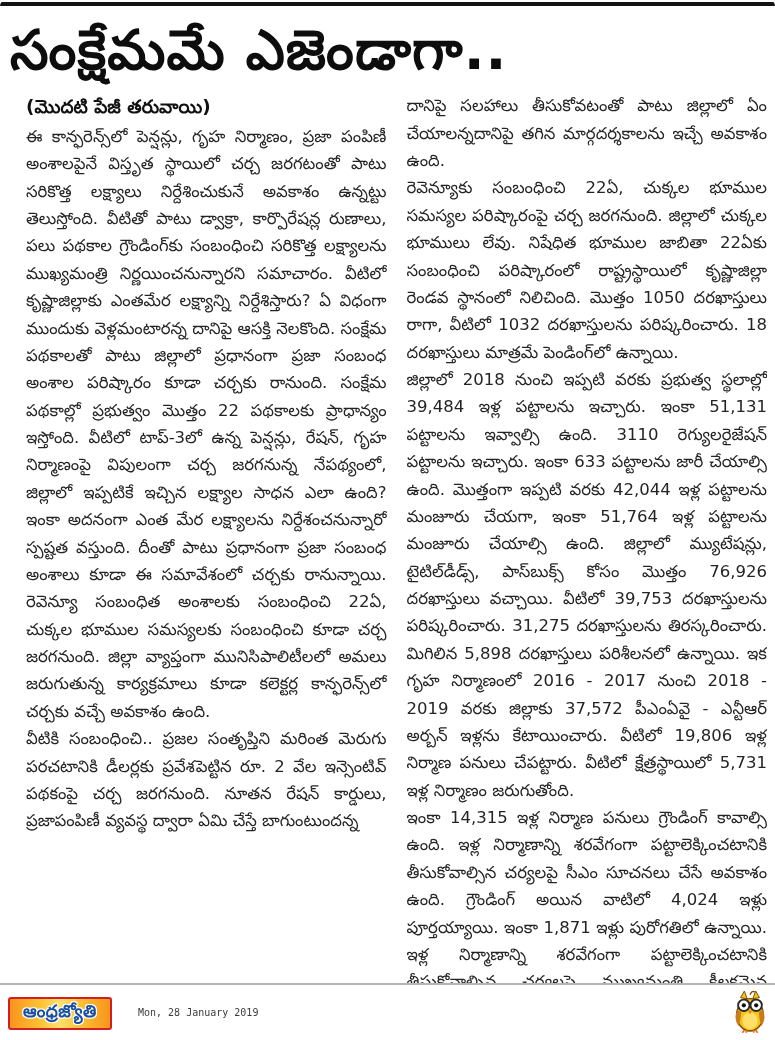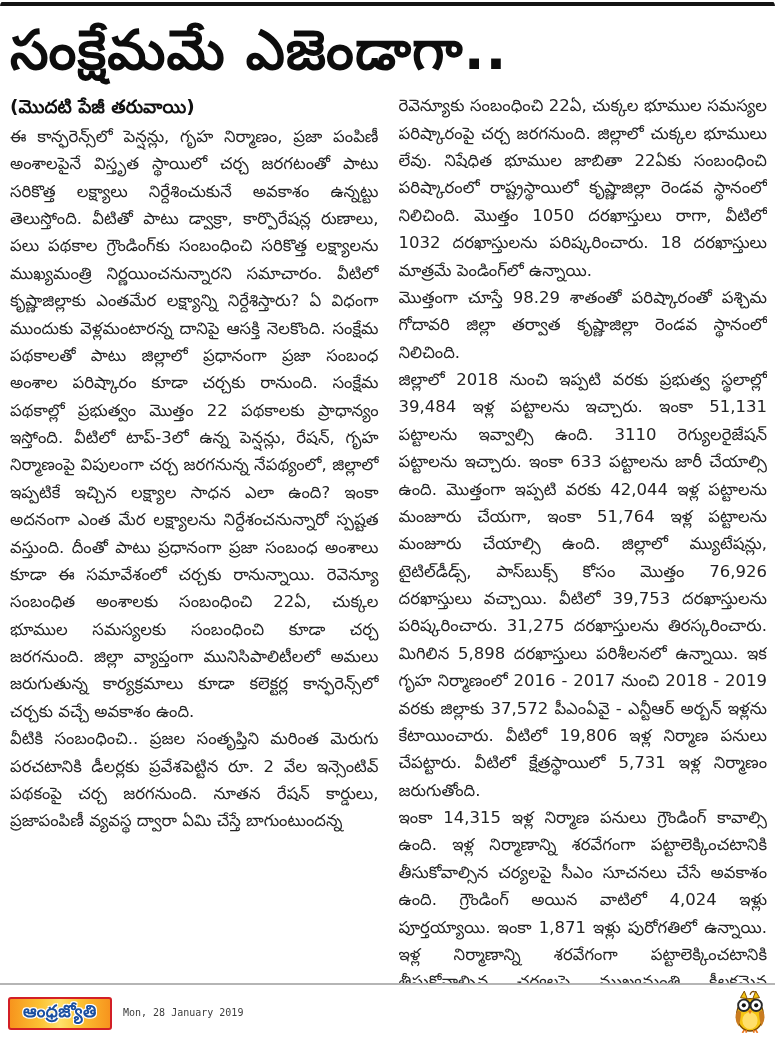--- a/index.html
+++ b/index.html
@@ -8,28 +8,28 @@
 
   .page { width:775px; height:1040px; background:#ffffff; position:relative;
           display:flex; flex-direction:column; overflow:hidden;border-radius:6px; }
 
   .top-rule { height:4px; background:#141414; margin-top:2px; width:100%; }
 
   .headline { font-size:55px; font-weight:bold; color:#0d0d0d;
               padding:13px 8px 6px 10px; line-height:1.15; letter-spacing:1px;
               white-space:nowrap; }
 
-  .article { display:flex; gap:20px; padding:4px 8px 0 10px; flex:1; overflow:hidden; }
+  .article { display:flex; gap:20px; padding:4px 8px 0 26px; flex:1; overflow:hidden; }
   .col { flex:1; text-align:justify; font-size:16.5px; line-height:1.66;
          color:#242424; overflow:hidden; }
   .col p { margin:0; }
   .note { font-weight:bold; font-size:18.5px; text-align:left; color:#111; }
 
   .footer { border-top:2px solid #b5b5b5; min-height:40px;
-            display:flex; align-items:center; gap:11px;
+            display:flex; align-items:center; gap:26px;
             padding:4px 6px 3px 8px; background:#fff; }
   .logo { width:104px; height:33px; border:2px solid #d21f26; border-radius:3px;
           background:linear-gradient(90deg,#f7941d 0%,#fcc233 30%,#ffe06a 50%,#fcc233 70%,#f7941d 100%);
           display:flex; align-items:center; justify-content:center; flex:0 0 auto; }
   .logo span { font-weight:bold; font-size:17px; color:#1a4fa0; letter-spacing:0.5px;
                text-shadow:-1px -1px 0 #fff, 1px -1px 0 #fff, -1px 1px 0 #fff, 1px 1px 0 #fff; }
   .meta { font-family:"DejaVu Sans Mono", monospace; font-size:10px;
           color:#3c3c3c; line-height:18px; white-space:nowrap; }
   .owl { margin-left:auto; flex:0 0 auto; }
 </style>
@@ -42,22 +42,22 @@
 
   <h1 class="headline">సంక్షేమమే ఎజెండాగా..</h1>
 
   <div class="article">
     <div class="col">
       <p class="note">(మొదటి పేజీ తరువాయి)</p>
       <p>ఈ కాన్ఫరెన్స్‌లో పెన్షన్లు, గృహ నిర్మాణం, ప్రజా పంపిణీ అంశాలపైనే విస్తృత స్థాయిలో చర్చ జరగటంతో పాటు సరికొత్త లక్ష్యాలు నిర్దేశించుకునే అవకాశం ఉన్నట్టు తెలుస్తోంది. వీటితో పాటు డ్వాక్రా, కార్పొరేషన్ల రుణాలు, పలు పథకాల గ్రౌండింగ్‌కు సంబంధించి సరికొత్త లక్ష్యాలను ముఖ్యమంత్రి నిర్ణయించనున్నారని సమాచారం. వీటిలో కృష్ణాజిల్లాకు ఎంతమేర లక్ష్యాన్ని నిర్దేశిస్తారు? ఏ విధంగా ముందుకు వెళ్లమంటారన్న దానిపై ఆసక్తి నెలకొంది. సంక్షేమ పథకాలతో పాటు జిల్లాలో ప్రధానంగా ప్రజా సంబంధ అంశాల పరిష్కారం కూడా చర్చకు రానుంది. సంక్షేమ పథకాల్లో ప్రభుత్వం మొత్తం 22 పథకాలకు ప్రాధాన్యం ఇస్తోంది. వీటిలో టాప్-3లో ఉన్న పెన్షన్లు, రేషన్, గృహ నిర్మాణంపై విపులంగా చర్చ జరగనున్న నేపథ్యంలో, జిల్లాలో ఇప్పటికే ఇచ్చిన లక్ష్యాల సాధన ఎలా ఉంది? ఇంకా అదనంగా ఎంత మేర లక్ష్యాలను నిర్దేశంచనున్నారో స్పష్టత వస్తుంది. దీంతో పాటు ప్రధానంగా ప్రజా సంబంధ అంశాలు కూడా ఈ సమావేశంలో చర్చకు రానున్నాయి. రెవెన్యూ సంబంధిత అంశాలకు సంబంధించి 22ఏ, చుక్కల భూముల సమస్యలకు సంబంధించి కూడా చర్చ జరగనుంది. జిల్లా వ్యాప్తంగా మునిసిపాలిటీలలో అమలు జరుగుతున్న కార్యక్రమాలు కూడా కలెక్టర్ల కాన్ఫరెన్స్‌లో చర్చకు వచ్చే అవకాశం ఉంది.</p>
       <p>వీటికి సంబంధించి.. ప్రజల సంతృప్తిని మరింత మెరుగు పరచటానికి డీలర్లకు ప్రవేశపెట్టిన రూ. 2 వేల ఇన్సెంటివ్ పథకంపై చర్చ జరగనుంది. నూతన రేషన్ కార్డులు, ప్రజాపంపిణీ వ్యవస్థ ద్వారా ఏమి చేస్తే బాగుంటుందన్న</p>
     </div>
     <div class="col">
+      <p>దానిపై సలహాలు తీసుకోవటంతో పాటు జిల్లాలో ఏం చేయాలన్నదానిపై తగిన మార్గదర్శకాలను ఇచ్చే అవకాశం ఉంది.</p>
       <p>రెవెన్యూకు సంబంధించి 22ఏ, చుక్కల భూముల సమస్యల పరిష్కారంపై చర్చ జరగనుంది. జిల్లాలో చుక్కల భూములు లేవు. నిషేధిత భూముల జాబితా 22ఏకు సంబంధించి పరిష్కారంలో రాష్ట్రస్థాయిలో కృష్ణాజిల్లా రెండవ స్థానంలో నిలిచింది. మొత్తం 1050 దరఖాస్తులు రాగా, వీటిలో 1032 దరఖాస్తులను పరిష్కరించారు. 18 దరఖాస్తులు మాత్రమే పెండింగ్‌లో ఉన్నాయి.</p>
-      <p>మొత్తంగా చూస్తే 98.29 శాతంతో పరిష్కారంతో పశ్చిమ గోదావరి జిల్లా తర్వాత కృష్ణాజిల్లా రెండవ స్థానంలో నిలిచింది.</p>
       <p>జిల్లాలో 2018 నుంచి ఇప్పటి వరకు ప్రభుత్వ స్థలాల్లో 39,484 ఇళ్ల పట్టాలను ఇచ్చారు. ఇంకా 51,131 పట్టాలను ఇవ్వాల్సి ఉంది. 3110 రెగ్యులరైజేషన్ పట్టాలను ఇచ్చారు. ఇంకా 633 పట్టాలను జారీ చేయాల్సి ఉంది. మొత్తంగా ఇప్పటి వరకు 42,044 ఇళ్ల పట్టాలను మంజూరు చేయగా, ఇంకా 51,764 ఇళ్ల పట్టాలను మంజూరు చేయాల్సి ఉంది. జిల్లాలో మ్యుటేషన్లు, టైటిల్‌డీడ్స్, పాస్‌బుక్స్ కోసం మొత్తం 76,926 దరఖాస్తులు వచ్చాయి. వీటిలో 39,753 దరఖాస్తులను పరిష్కరించారు. 31,275 దరఖాస్తులను తిరస్కరించారు. మిగిలిన 5,898 దరఖాస్తులు పరిశీలనలో ఉన్నాయి. ఇక గృహ నిర్మాణంలో 2016 - 2017 నుంచి 2018 - 2019 వరకు జిల్లాకు 37,572 పీఎంఏవై - ఎన్టీఆర్ అర్బన్ ఇళ్లను కేటాయించారు. వీటిలో 19,806 ఇళ్ల నిర్మాణ పనులు చేపట్టారు. వీటిలో క్షేత్రస్థాయిలో 5,731 ఇళ్ల నిర్మాణం జరుగుతోంది.</p>
       <p>ఇంకా 14,315 ఇళ్ల నిర్మాణ పనులు గ్రౌండింగ్ కావాల్సి ఉంది. ఇళ్ల నిర్మాణాన్ని శరవేగంగా పట్టాలెక్కించటానికి తీసుకోవాల్సిన చర్యలపై సీఎం సూచనలు చేసే అవకాశం ఉంది. గ్రౌండింగ్ అయిన వాటిలో 4,024 ఇళ్లు పూర్తయ్యాయి. ఇంకా 1,871 ఇళ్లు పురోగతిలో ఉన్నాయి. ఇళ్ల నిర్మాణాన్ని శరవేగంగా పట్టాలెక్కించటానికి తీసుకోవాల్సిన చర్యలపై ముఖ్యమంత్రి కీలకమైన సూచనలను చేసే అవకాశం ఉంది.</p>
     </div>
   </div>
 
   <div class="footer">
     <div class="logo">
       <span>ఆంధ్రజ్యోతి</span>
     </div>
     <div class="meta">

